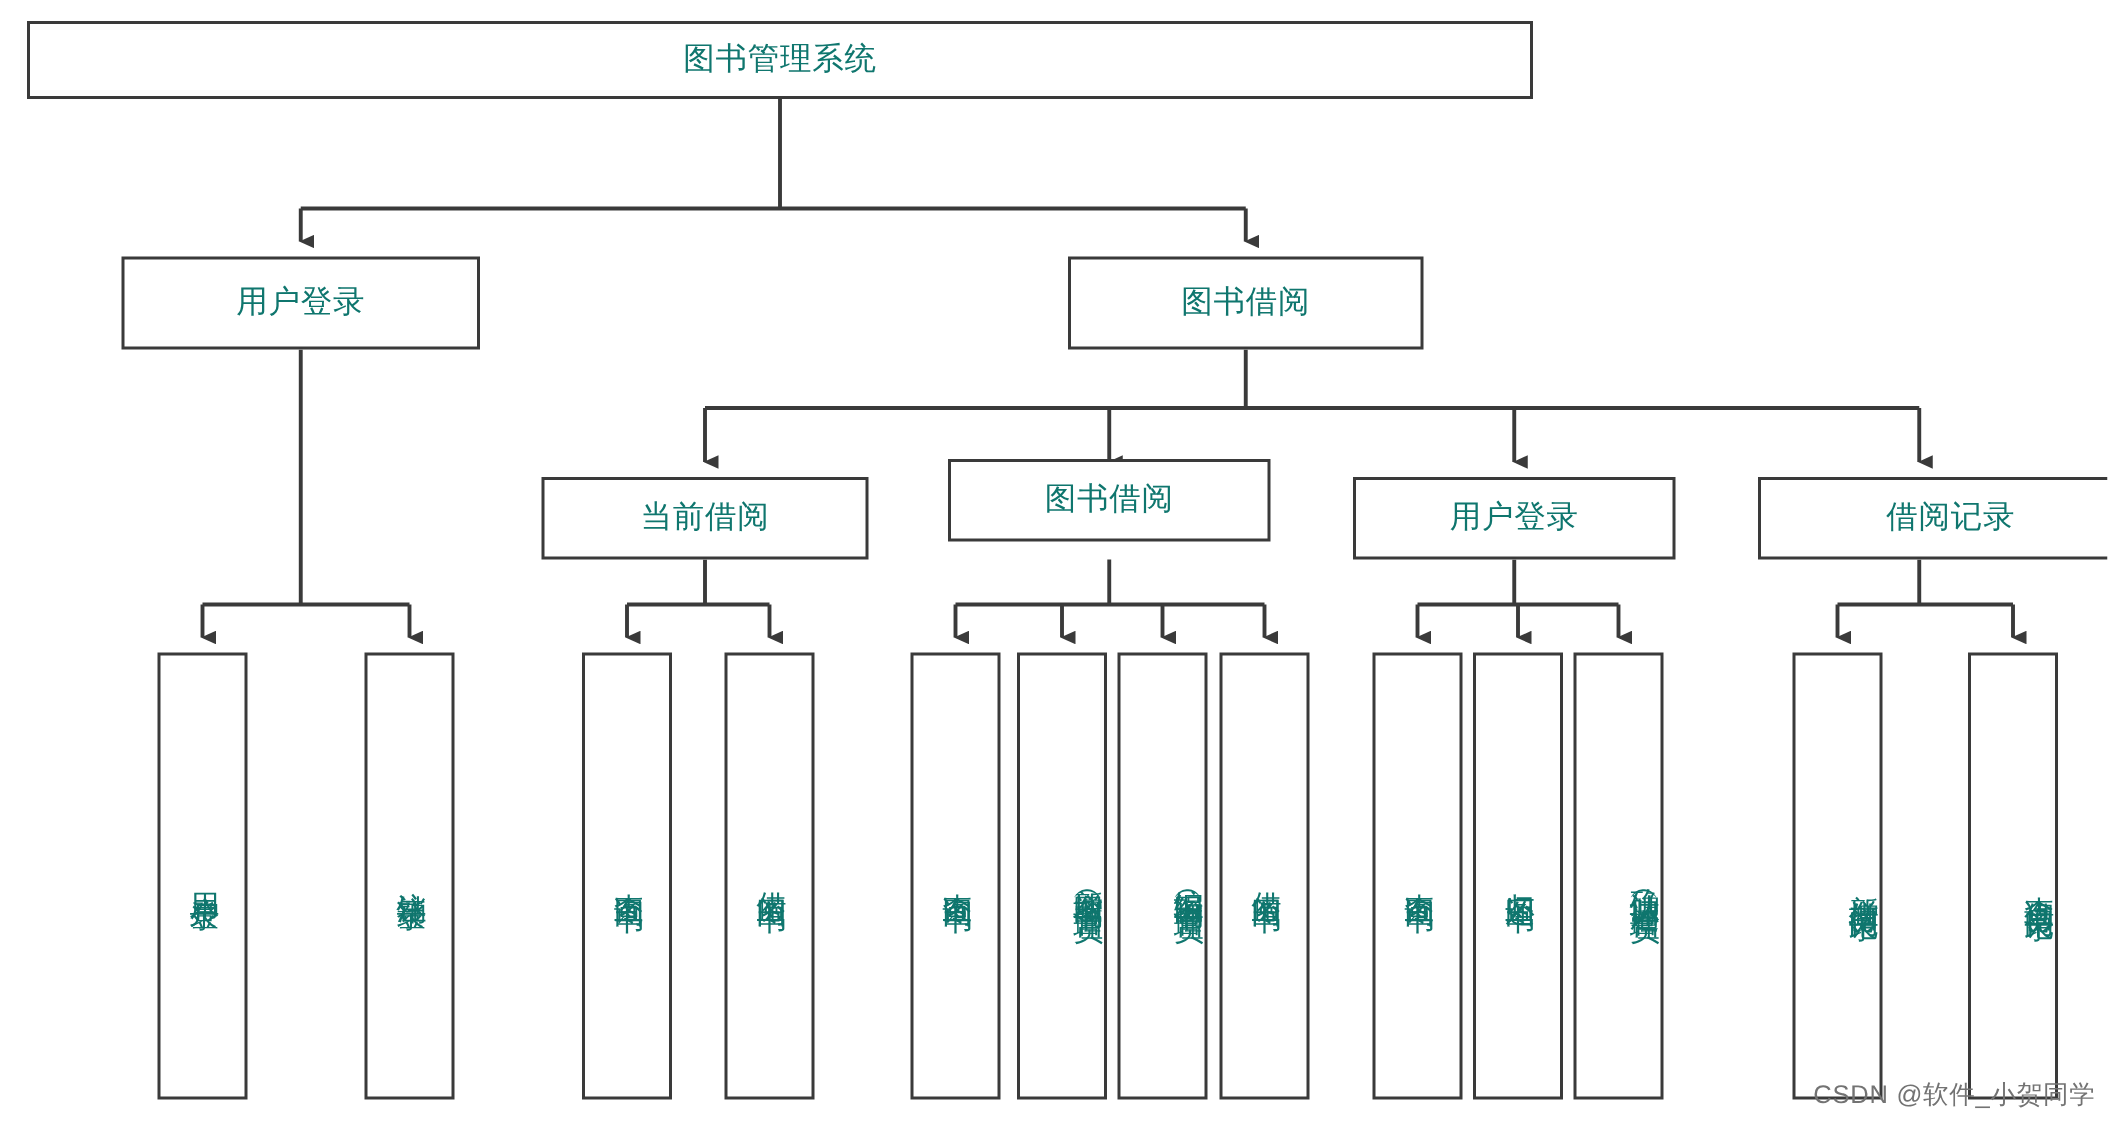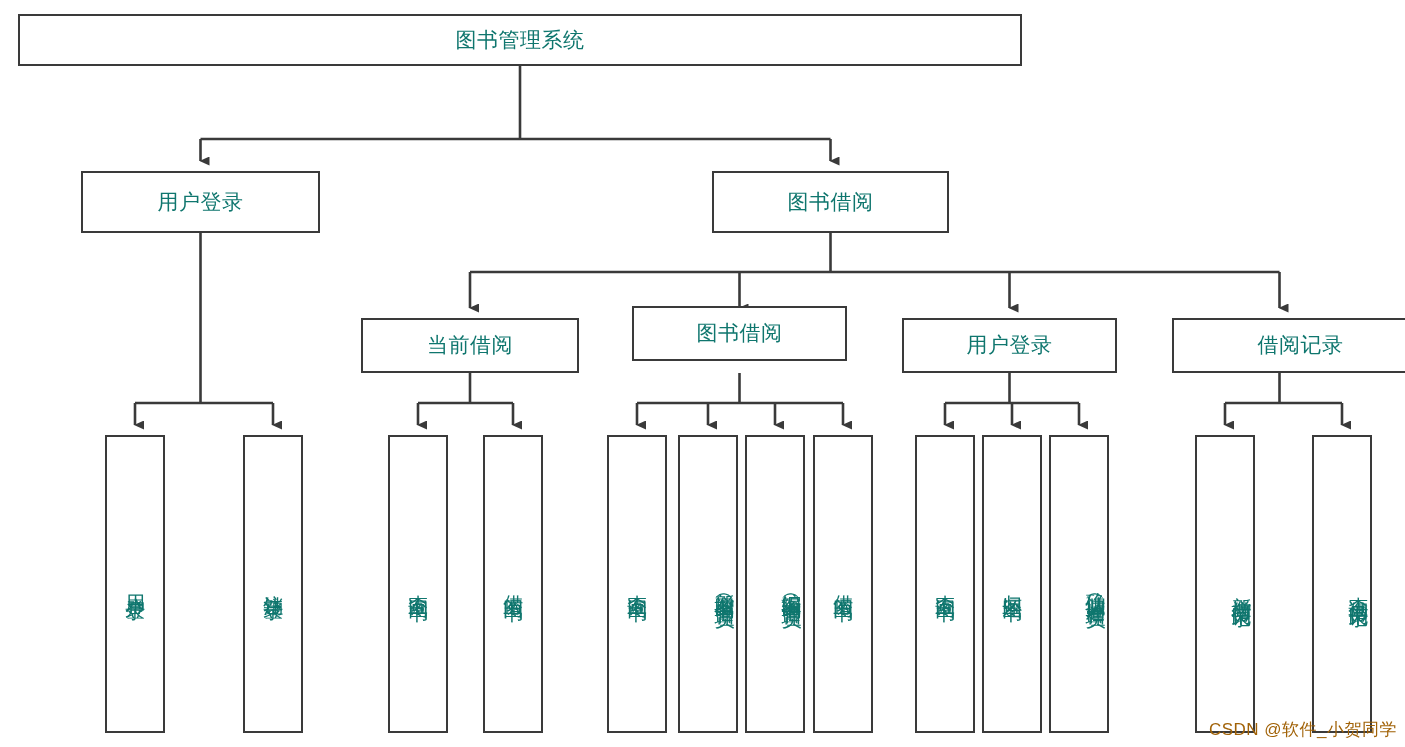--- a/index.html
+++ b/index.html
@@ -57,21 +57,21 @@
   }
   .node-label {
     display: block;
     white-space: pre-line;
   }
   #watermark {
     position: absolute;
     right: 8px;
     bottom: 6px;
     font-size: 17px;
-    color: #a16207;
+    color: #737373;
     letter-spacing: 0.5px;
     white-space: nowrap;
     user-select: none;
     text-align: center;
   }
 </style>
 </head>
 <body>
 
 <div id="diagram-root">

